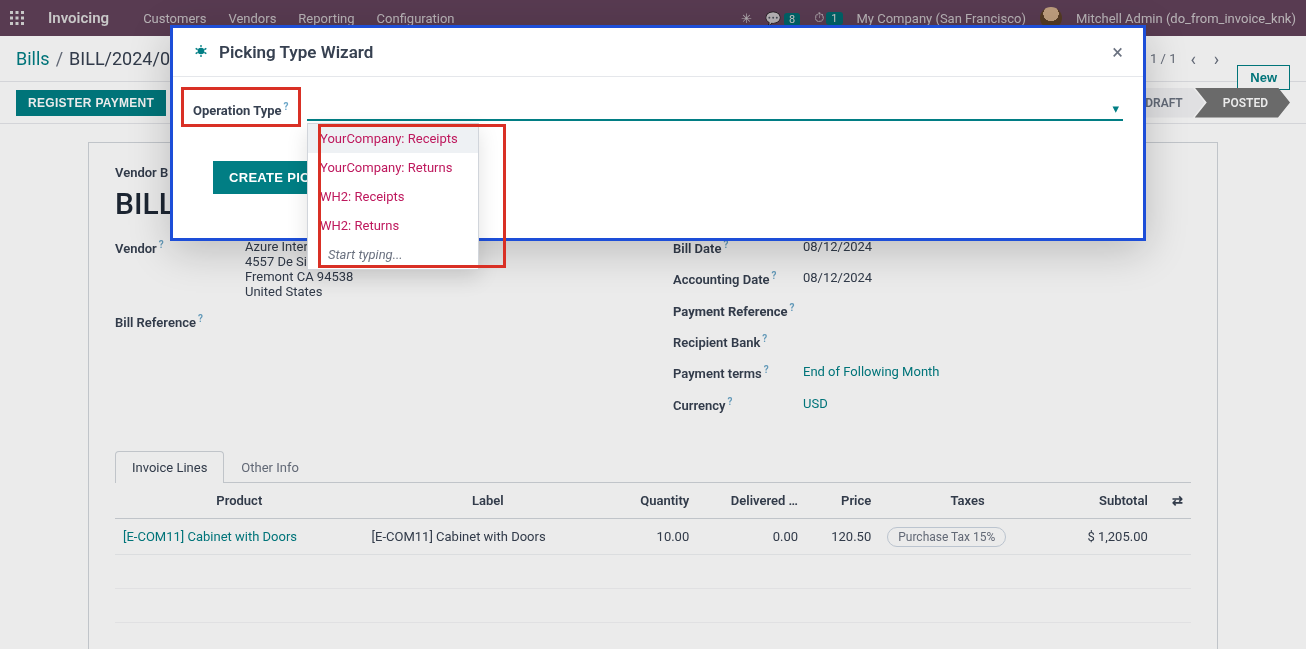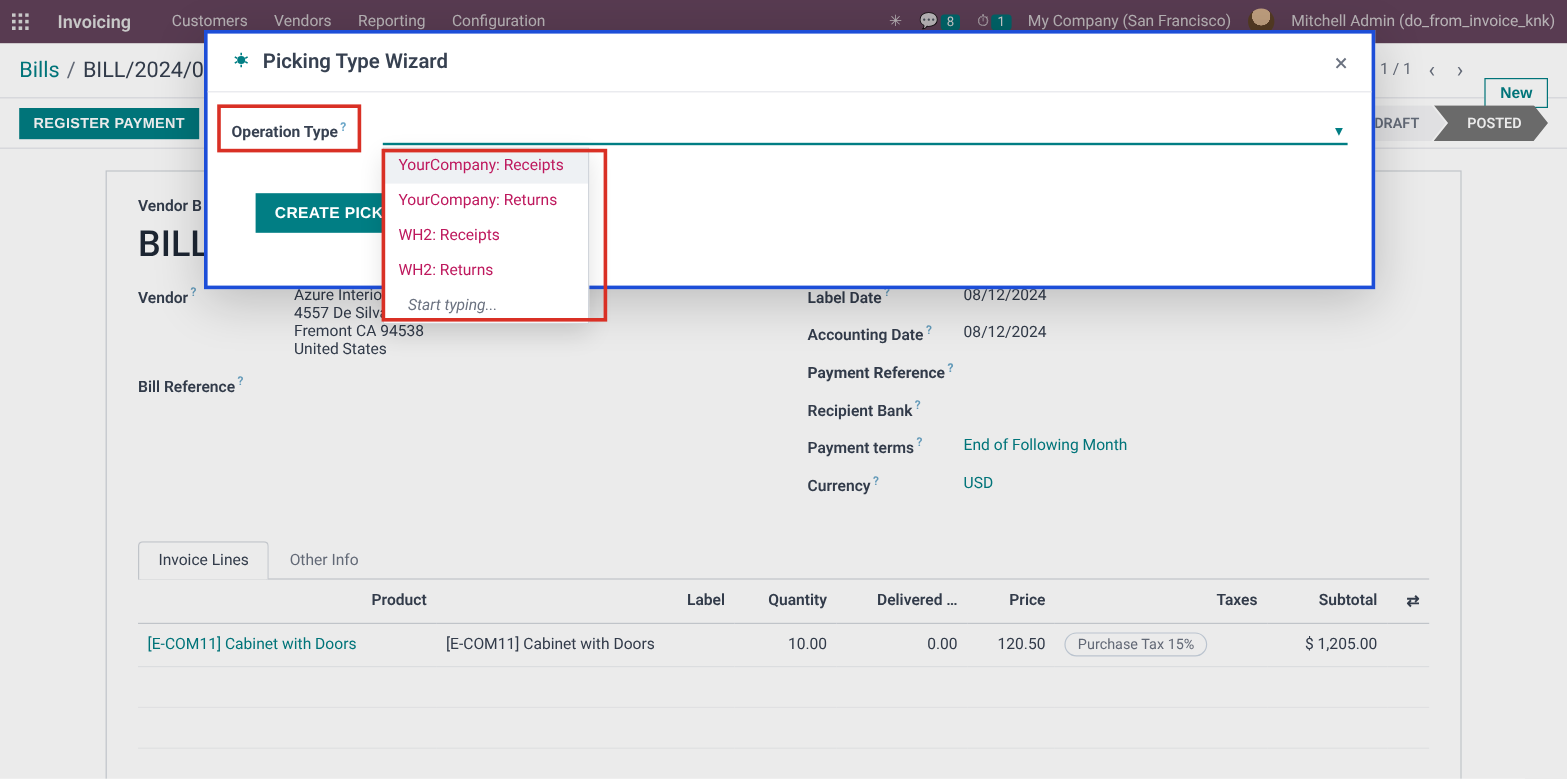--- a/index.html
+++ b/index.html
@@ -100,21 +100,21 @@
     padding:8px 16px; font-size:13px; color:#6b7280; cursor:pointer;
     border:1px solid transparent; border-bottom:none; margin-bottom:-1px;
   }
   .tab.active {
     color:#374151; border-color:#d1d5db; background:#fff; border-radius:4px 4px 0 0;
   }
 
   
   .tbl { width:100%; border-collapse:collapse; font-size:13px; margin-top:0 }
   .tbl th {
-    text-align:right; padding:10px 8px; border-bottom:1px solid #d1d5db;
+    text-align:center; padding:10px 8px; border-bottom:1px solid #d1d5db;
     color:#374151; font-weight:600; font-size:13px;
   }
   .tbl th.ar, .tbl td.ar { text-align:right }
   .tbl td { padding:10px 8px; border-bottom:1px solid #eef0f2 }
   .tbl td.link { color:#017E84 }
   .tax-chip {
     border:1px solid #cbd5e1; border-radius:12px; padding:2px 10px; font-size:12px; color:#6b7280;
   }
   .cog { color:#6b7280 }
   .filler-rows td { height:34px; border-bottom:1px solid #f3f4f6 }
@@ -130,21 +130,21 @@
     background:#fff; border:3px solid #1d4ed8; box-shadow:0 10px 40px rgba(0,0,0,.2);
     z-index:10;
   }
   .modal-header {
     display:flex; align-items:center; padding:14px 20px; border-bottom:1px solid #e5e7eb;
   }
   .bug-icon { color:#017E84; margin-right:10px }
   .modal-title { font-size:17px; font-weight:600; color:#374151 }
   .modal-close { margin-left:auto; color:#6b7280; font-size:20px; cursor:pointer; line-height:1 }
   .modal-body { padding: 20px 20px 24px }
-  .modal-row { display:flex; align-items:flex-start; gap:16px }
+  .modal-row { display:flex; align-items:flex-start; gap:4px }
   .modal-label {
     width:110px; font-weight:700; font-size:13px; padding-top:4px; position:relative;
   }
   .modal-input-wrap { flex:1; position:relative }
   .modal-input-line {
     height:24px; border-bottom:2px solid #017E84; position:relative;
   }
   .modal-caret {
     position:absolute; right:4px; top:4px; color:#017E84;
   }
@@ -245,21 +245,21 @@
           </div>
         </div>
         <div class="field-row">
           <div class="field-label"><span>Bill Reference</span><span class="help-q">?</span></div>
           <div class="field-val"></div>
         </div>
       </div>
 
       <div class="col">
         <div class="field-row">
-          <div class="field-label"><span>Label Date</span><span class="help-q">?</span></div>
+          <div class="field-label"><span>Bill Date</span><span class="help-q">?</span></div>
           <div class="field-val">08/12/2024</div>
         </div>
         <div class="field-row">
           <div class="field-label"><span>Accounting Date</span><span class="help-q">?</span></div>
           <div class="field-val">08/12/2024</div>
         </div>
         <div class="field-row">
           <div class="field-label bold"><span>Payment Reference</span><span class="help-q">?</span></div>
           <div class="field-val"></div>
         </div>

